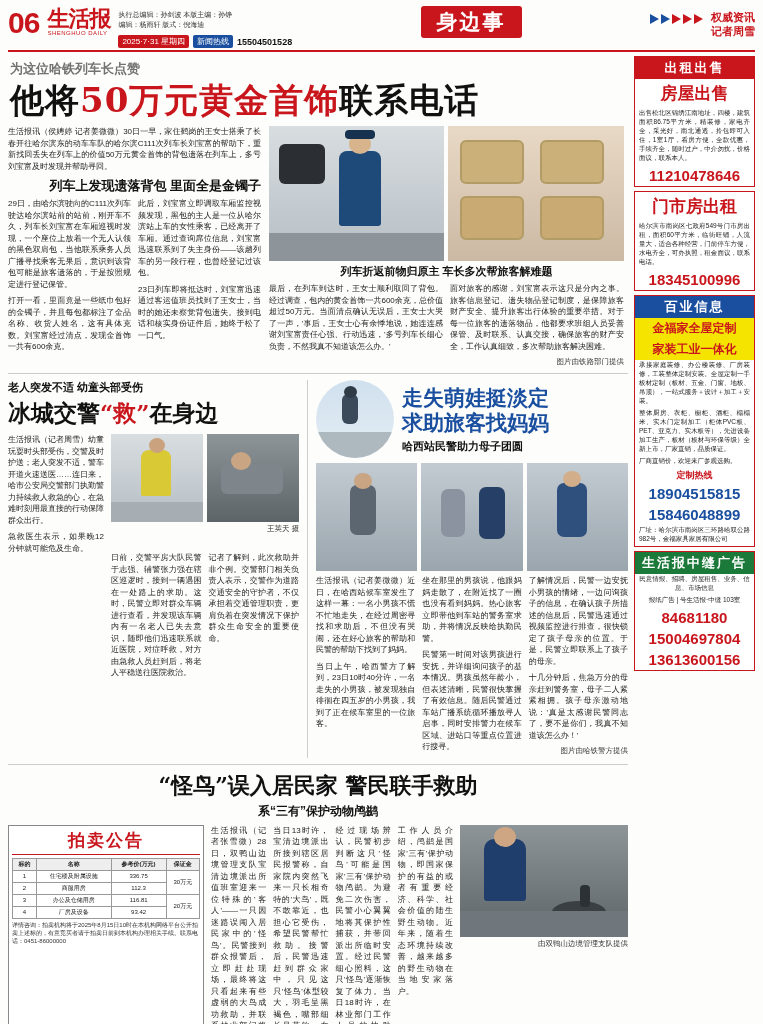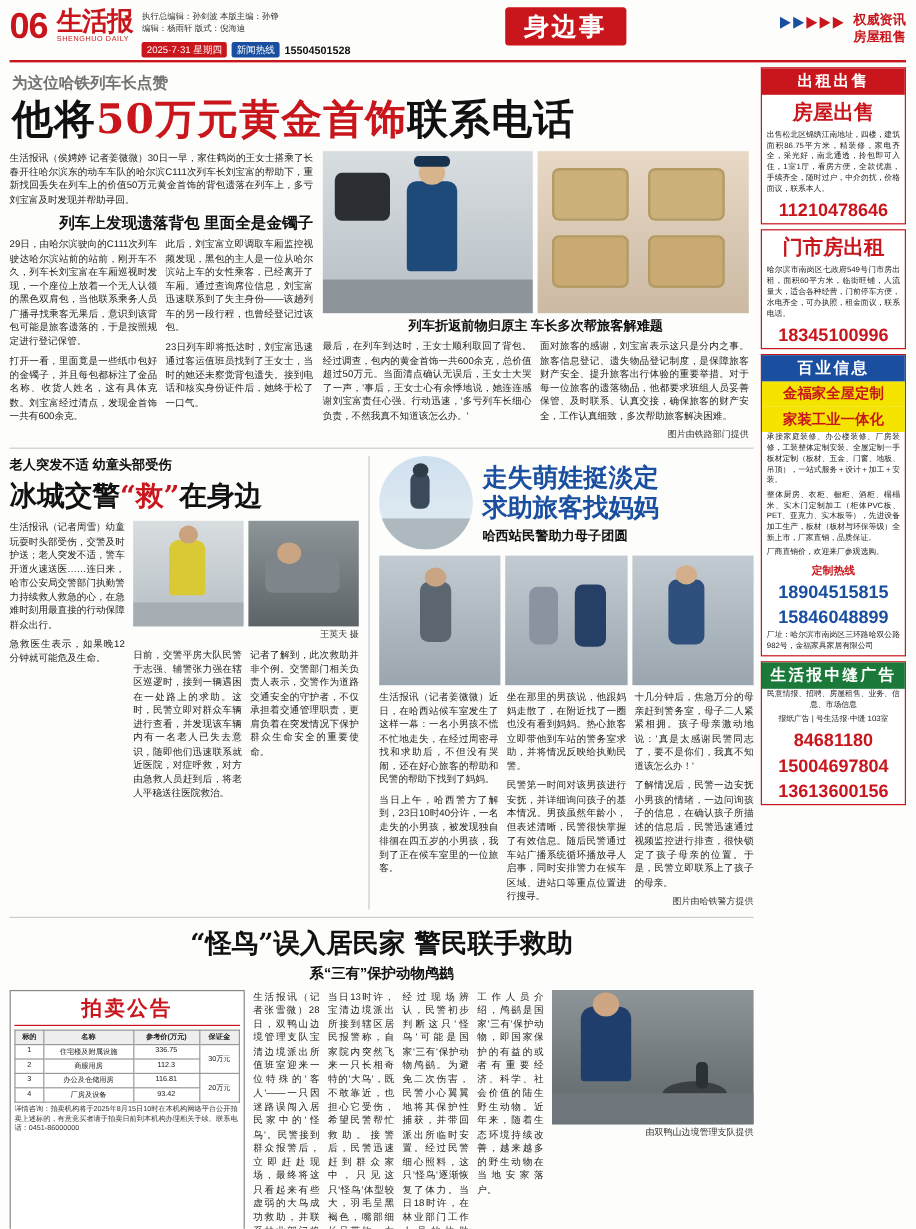--- a/index.html
+++ b/index.html
@@ -157,21 +157,21 @@
     </div>
     <div class="arrows">
       <span class="arrow b"></span>
       <span class="arrow b"></span>
       <span class="arrow"></span>
       <span class="arrow"></span>
       <span class="arrow"></span>
     </div>
     <div>
       <div class="slogan">权威资讯</div>
-      <div class="slogan" style="margin-top:0">房屋租售</div>
+      <div class="slogan" style="margin-top:0">记者周雪</div>
     </div>
   </div>
 
   <div class="body-wrap">
 
     <div class="content">
 
       <div class="lead">
         <div class="kicker">为这位哈铁列车长点赞</div>
         <div class="headline">
@@ -242,21 +242,21 @@
                   <div style="position:absolute;left:30px;top:16px;width:30px;height:46px;background:#d9c935;border-radius:8px 8px 2px 2px;"></div>
                   <div style="position:absolute;left:38px;top:4px;width:16px;height:15px;background:#caa37e;border-radius:50%;"></div>
                   <div style="position:absolute;left:0;bottom:0;width:100%;height:20px;background:#a7aeb3;"></div>
                 </div>
                 <div class="photo ph-dark" style="width:92px;height:88px;">
                   <div style="position:absolute;left:14px;top:30px;width:62px;height:30px;background:#7e868c;border-radius:6px;"></div>
                   <div style="position:absolute;left:24px;top:18px;width:20px;height:18px;background:#c9a584;border-radius:50%;"></div>
                 </div>
               </div>
               <div class="cap" style="text-align:right">王英天 摄</div>
-              <div style="display:flex;gap:7px;margin-top:6px;">
+              <div style="display:flex;gap:7px;margin-top:18px;">
                 <div style="flex:1;">
                   <p class="art">日前，交警平房大队民警于志强、辅警张力强在辖区巡逻时，接到一辆遇困在一处路上的求助。这时，民警立即对群众车辆进行查看，并发现该车辆内有一名老人已失去意识，随即他们迅速联系就近医院，对症呼救，对方由急救人员赶到后，将老人平稳送往医院救治。</p>
                 </div>
                 <div style="flex:1;">
                   <p class="art">记者了解到，此次救助并非个例。交警部门相关负责人表示，交警作为道路交通安全的守护者，不仅承担着交通管理职责，更肩负着在突发情况下保护群众生命安全的重要使命。</p>
                 </div>
               </div>
             </div>
           </div>
         </div>
@@ -293,22 +293,22 @@
           <div style="display:flex;gap:7px;margin-top:4px;">
             <div style="flex:1;">
               <p class="art">生活报讯（记者姜微微）近日，在哈西站候车室发生了这样一幕：一名小男孩不慌不忙地走失，在经过周密寻找和求助后，不但没有哭闹，还在好心旅客的帮助和民警的帮助下找到了妈妈。</p>
               <p class="art">当日上午，哈西警方了解到，23日10时40分许，一名走失的小男孩，被发现独自徘徊在四五岁的小男孩，我到了正在候车室里的一位旅客。</p>
             </div>
             <div style="flex:1;">
               <p class="art">坐在那里的男孩说，他跟妈妈走散了，在附近找了一圈也没有看到妈妈。热心旅客立即带他到车站的警务室求助，并将情况反映给执勤民警。</p>
               <p class="art">民警第一时间对该男孩进行安抚，并详细询问孩子的基本情况。男孩虽然年龄小，但表述清晰，民警很快掌握了有效信息。随后民警通过车站广播系统循环播放寻人启事，同时安排警力在候车区域、进站口等重点位置进行搜寻。</p>
             </div>
             <div style="flex:1;">
+              <p class="art">了解情况后，民警一边安抚小男孩的情绪，一边问询孩子的信息，在确认孩子所描述的信息后，民警迅速通过视频监控进行排查，很快锁定了孩子母亲的位置。于是，民警立即联系上了孩子的母亲。</p>
               <p class="art">十几分钟后，焦急万分的母亲赶到警务室，母子二人紧紧相拥。孩子母亲激动地说：'真是太感谢民警同志了，要不是你们，我真不知道该怎么办！'</p>
-              <p class="art">了解情况后，民警一边安抚小男孩的情绪，一边问询孩子的信息，在确认孩子所描述的信息后，民警迅速通过视频监控进行排查，很快锁定了孩子母亲的位置。于是，民警立即联系上了孩子的母亲。</p>
               <div class="cap" style="text-align:right">图片由哈铁警方提供</div>
             </div>
           </div>
         </div>
       </div>
 
       <div class="bottom">
         <div class="headline4">“怪鸟”误入居民家 警民联手救助</div>
         <div class="subhead4">系“三有”保护动物鸬鹚</div>
 

